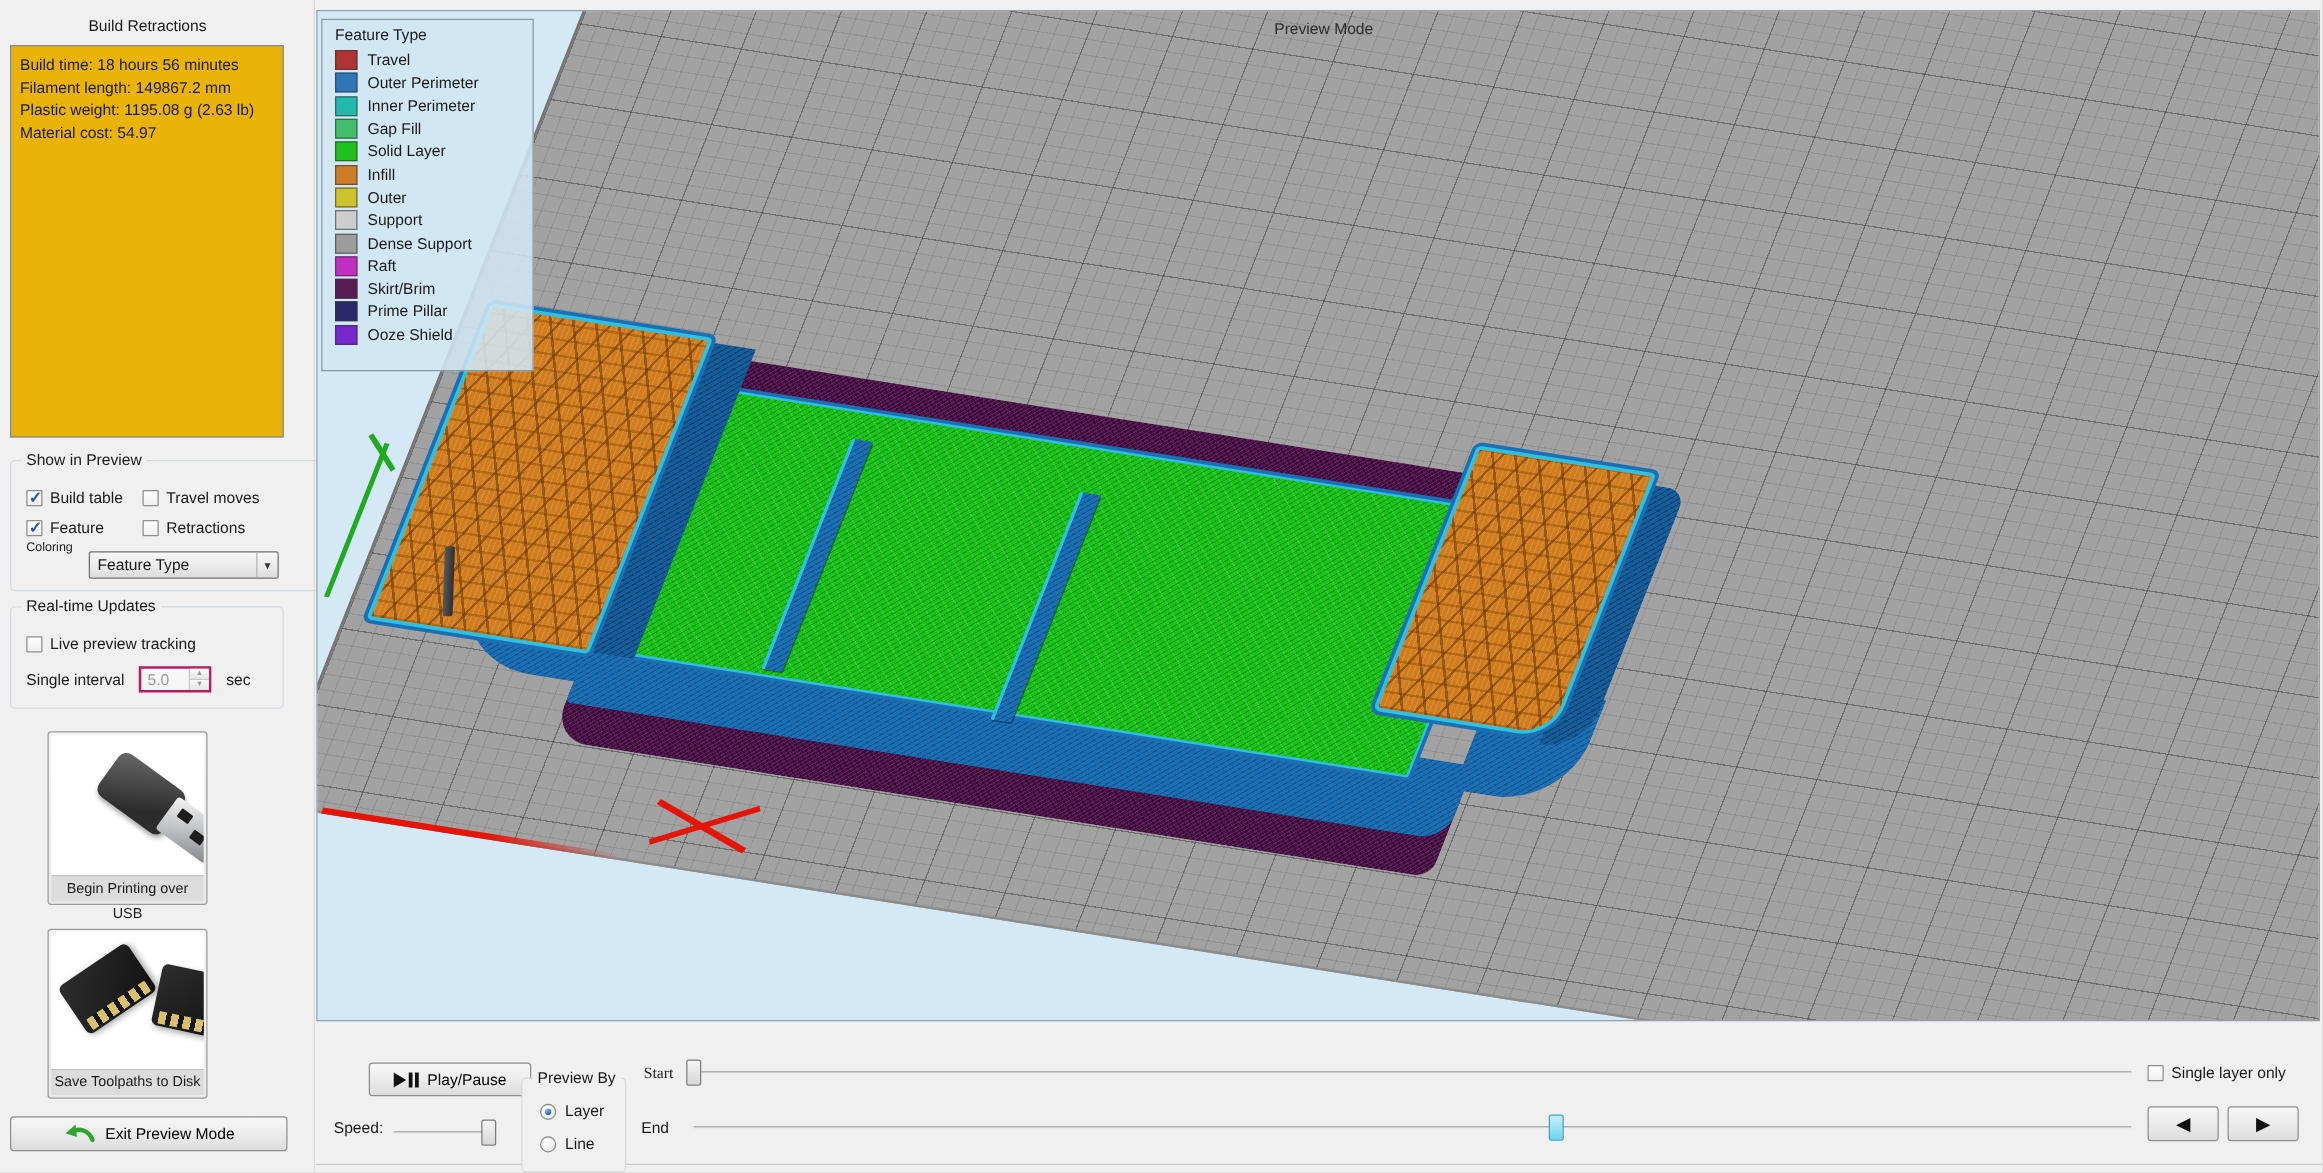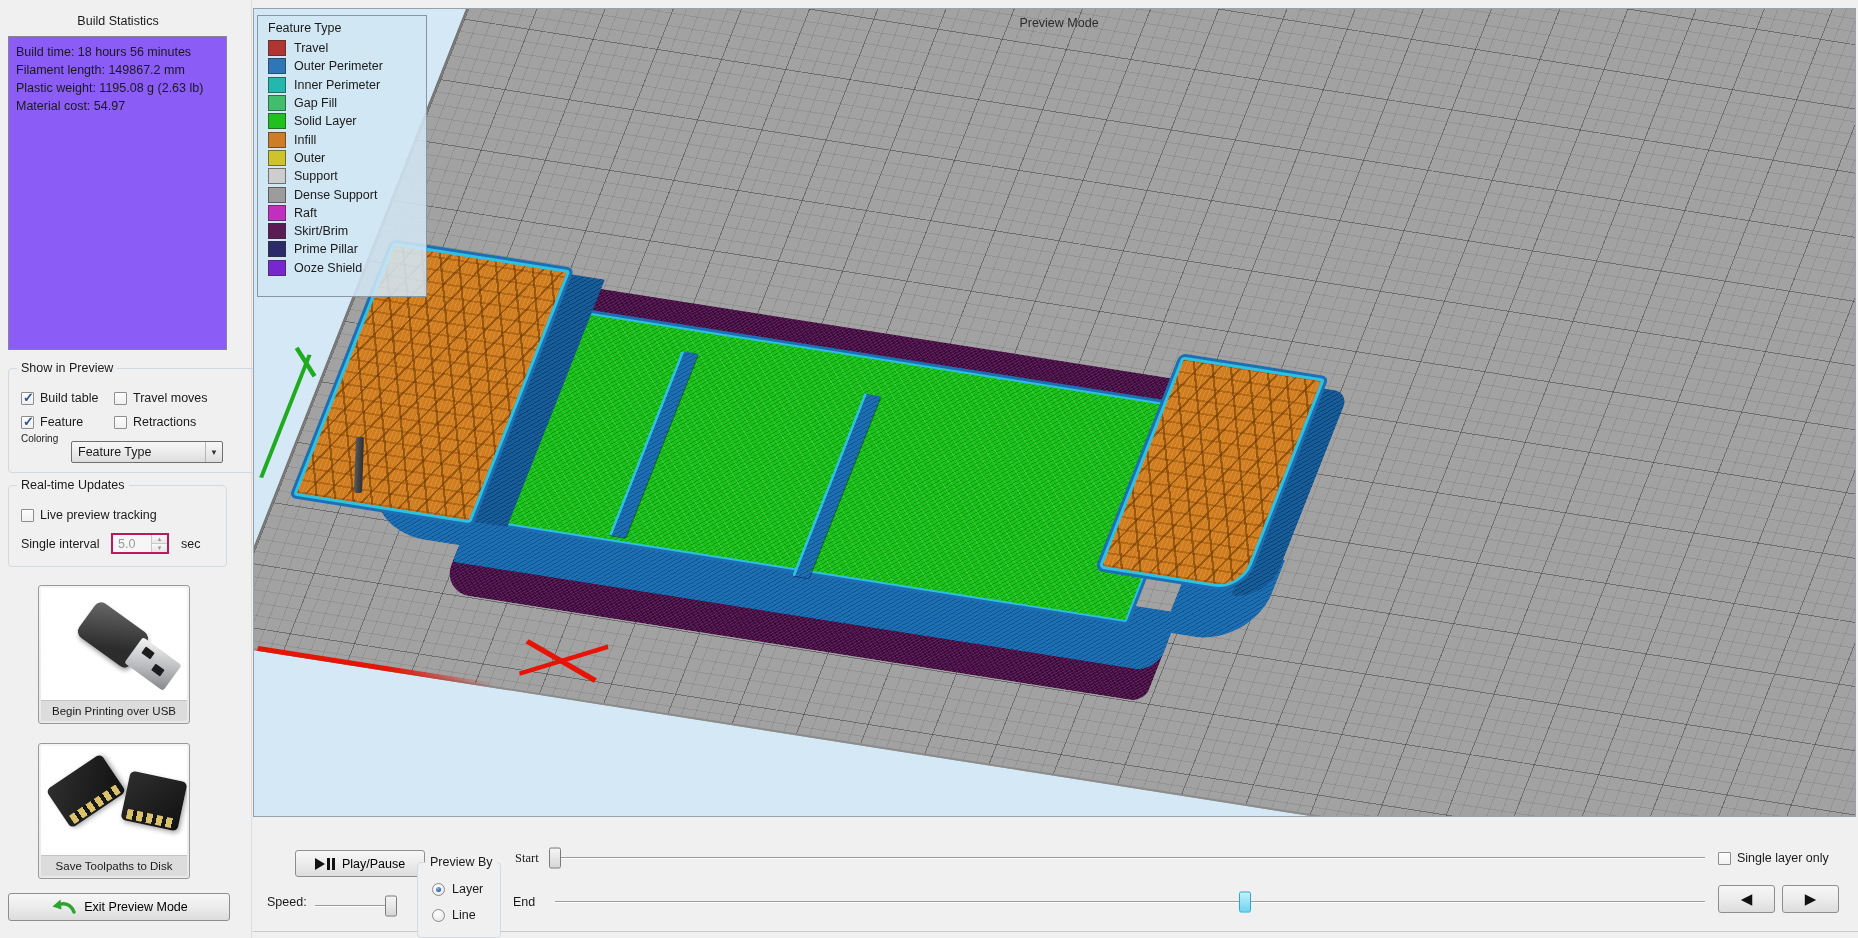--- a/index.html
+++ b/index.html
@@ -3,35 +3,35 @@
 <meta charset="utf-8">
 <style>
   html,body{margin:0;padding:0;background:#e8e8e8;}
   *{box-sizing:border-box;}
   .window{position:relative;width:1858px;height:938px;background:#f0f0f0;
     font-family:"Liberation Sans",sans-serif;font-size:12px;color:#1a1a1a;overflow:hidden;}
 
   
   .sidebar{position:absolute;left:0;top:0;width:252px;height:938px;background:#f0f0f0;border-right:1px solid #dcdcdc;}
   .bs-title{position:absolute;left:0;top:14px;width:236px;text-align:center;font-size:12.5px;}
-  .stats-box{position:absolute;left:8px;top:36px;width:219px;height:314px;background:#8b5cf6;border:1px solid #828790;padding:6px 7px;line-height:18px;font-size:12.5px;}
+  .stats-box{position:absolute;left:8px;top:36px;width:219px;height:314px;background:#eab308;border:1px solid #828790;padding:6px 7px;line-height:18px;font-size:12.5px;}
   .groupbox{position:absolute;border:1px solid #d2d9e0;border-radius:4px;}
   .groupbox .gb-title{position:absolute;left:8px;top:-8px;background:#f0f0f0;padding:0 4px;font-size:12.5px;}
   .cb{position:absolute;display:flex;align-items:center;cursor:default;}
   .cb .box{width:13px;height:13px;background:linear-gradient(#fdfdfd,#f0f0f0);border:1px solid #8e8e8e;border-radius:1px;position:relative;flex:0 0 13px;}
   .cb .mark{display:none;position:absolute;left:1px;top:-3px;font-size:13px;font-weight:bold;color:#2b5699;}
   .cb.checked .mark{display:block;}
   .cb .cb-label{margin-left:6px;font-size:12.5px;white-space:nowrap;}
   .select{position:absolute;height:22px;background:linear-gradient(#f7f7f7,#ebebeb 55%,#dcdcdc);border:1px solid #707070;border-radius:2px;display:flex;align-items:center;padding-left:6px;font-size:12.5px;}
   .select .arrow-zone{position:absolute;right:0;top:0;bottom:0;width:17px;border-left:1px solid #b5b5b5;display:flex;align-items:center;justify-content:center;font-size:8px;color:#333;}
   .spin-field{position:absolute;height:21px;background:#f6f6f6;border:2px solid #be185d;color:#9a9a9a;display:flex;align-items:center;padding-left:5px;font-size:12.5px;}
   .spin-btns{position:absolute;right:0;top:0;bottom:0;width:16px;border-left:1px solid #c9c9c9;display:flex;flex-direction:column;}
   .spin-btns div{flex:1;font-size:6px;color:#9a9a9a;display:flex;align-items:center;justify-content:center;background:linear-gradient(#fafafa,#e6e6e6);}
   .spin-btns div:first-child{border-bottom:1px solid #c9c9c9;}
-  .img-button{position:absolute;width:152px;background:linear-gradient(#f5f5f5,#e9e9e9);border:1px solid #9a9a9a;border-radius:3px;padding:2px;cursor:pointer;}
+  .img-button{position:absolute;width:128px;background:linear-gradient(#f5f5f5,#e9e9e9);border:1px solid #9a9a9a;border-radius:3px;padding:2px;cursor:pointer;}
   .img-area{position:relative;width:100%;height:112px;background:#ffffff;overflow:hidden;}
   .img-caption{width:100%;height:21px;background:#dcdcdc;border-top:1px solid #c4c4c4;text-align:center;line-height:20px;font-size:11.5px;}
   
   .usb-cable{position:absolute;left:-34px;top:-40px;width:110px;height:100px;border:12px solid #181818;border-radius:50%;border-right-color:transparent;border-bottom-color:transparent;transform:rotate(22deg);}
   .usb-body{position:absolute;left:40px;top:26px;width:64px;height:42px;background:linear-gradient(150deg,#6a6a6a,#2c2c2c 70%);border-radius:8px;transform:rotate(36deg);box-shadow:2px 2px 4px rgba(0,0,0,.35);}
   .usb-metal{position:absolute;left:88px;top:60px;width:48px;height:32px;background:linear-gradient(150deg,#f5f5f5,#babcbf 55%,#85878b);border-radius:3px;transform:rotate(36deg);}
   .usb-slot{position:absolute;width:11px;height:8px;background:#1d1d1d;border-radius:1px;}
   
   .sd-card{position:absolute;background:linear-gradient(135deg,#2e2e2e,#111);border-radius:5px;box-shadow:2px 2px 5px rgba(0,0,0,.35);}
   .sd-pins{position:absolute;left:8%;bottom:2px;width:84%;height:10px;background:repeating-linear-gradient(90deg,#d9c06a 0 6px,#171717 6px 10px);border-radius:1px;}
@@ -87,21 +87,21 @@
   .radio .r-label{margin-left:7px;font-size:12.5px;}
   .tb-label{position:absolute;font-size:12.5px;}
   .arrow-btn{position:absolute;width:57px;height:28px;font-size:15px;color:#111;}
 </style>
 </head>
 <body>
 
 <div class="window">
 
   <div class="sidebar">
-    <div class="bs-title">Build Statistics</div>
+    <div class="bs-title">Build Retractions</div>
     <div class="stats-box">
       <div>Build time: 18 hours 56 minutes</div>
       <div>Filament length: 149867.2 mm</div>
       <div>Plastic weight: 1195.08 g (2.63 lb)</div>
       <div>Material cost: 54.97</div>
     </div>
 
     <div class="groupbox" style="left:8px;top:368px;width:248px;height:105px;">
       <div class="gb-title">Show in Preview</div>
       <div class="cb checked" style="left:12px;top:22px;">

